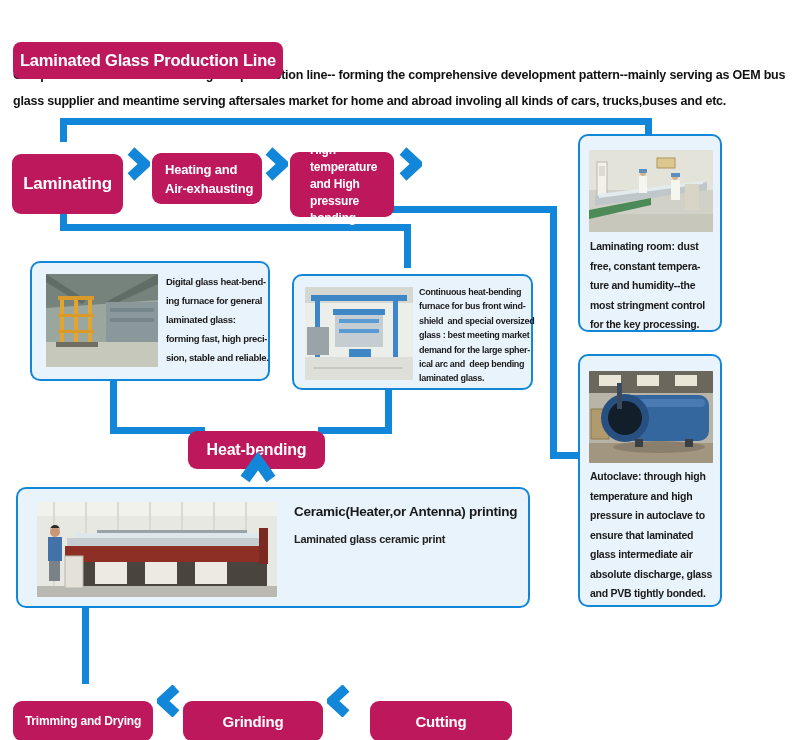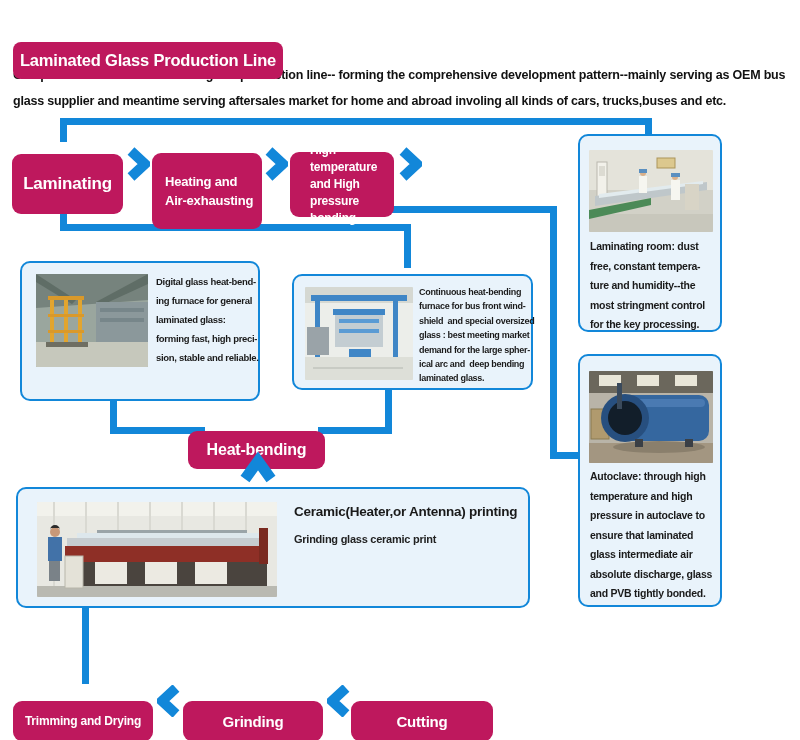--- a/index.html
+++ b/index.html
@@ -54,21 +54,21 @@
 glass supplier and meantime serving aftersales market for home and abroad involing all kinds of cars, trucks,buses and etc.</div>
 
   <div class="box" style="left:12px;top:134px;width:111px;height:60px;font-size:17px;">Laminating</div>
 
   <div class="chev" style="left:126px;top:147px;">
     <svg width="24" height="34" viewBox="0 0 24 34">
         <polyline points="5,4 19,17 5,30" fill="none" stroke="#1287d9" stroke-width="10"></polyline>
       </svg>
   </div>
 
-  <div class="box leftal preline" style="left:152px;top:133px;width:110px;height:76px;font-size:13px;line-height:19px;">Heating and
+  <div class="box leftal preline" style="left:152px;top:133px;width:110px;height:51px;font-size:13px;line-height:19px;">Heating and
 Air-exhausting</div>
 
   <div class="chev" style="left:264px;top:147px;">
     <svg width="24" height="34" viewBox="0 0 24 34">
         <polyline points="5,4 19,17 5,30" fill="none" stroke="#1287d9" stroke-width="10"></polyline>
       </svg>
   </div>
 
   <div class="box leftal preline" style="left:290px;top:132px;width:104px;height:65px;font-size:12px;line-height:17px;padding-left:20px;">High temperature
 and High pressure
@@ -131,21 +131,21 @@
     </div>
     <div class="cardtext pre" style="left:10px;top:111px;font-size:10.5px;line-height:19.5px;">Autoclave: through high
 temperature and high
 pressure in autoclave to
 ensure that laminated
 glass intermediate air
 absolute discharge, glass
 and PVB tightly bonded.</div>
   </div>
 
-  <div class="card" style="left:20px;top:261px;width:240px;height:140px;">
+  <div class="card" style="left:30px;top:261px;width:240px;height:120px;">
     <div class="photo" style="left:14px;top:11px;width:112px;height:93px;">
       <svg width="112" height="93" viewBox="0 0 112 93">
         <rect width="112" height="93" fill="#9aa69e"></rect>
         <polygon points="0,0 112,0 112,26 0,34" fill="#76837d"></polygon>
         <polygon points="0,0 40,26 36,30 0,8" fill="#5f6d66"></polygon>
         <polygon points="112,0 60,28 64,32 112,10" fill="#5f6d66"></polygon>
         <rect x="60" y="28" width="52" height="42" fill="#8b989b"></rect>
         <rect x="64" y="34" width="44" height="4" fill="#77868a"></rect>
         <rect x="64" y="44" width="44" height="4" fill="#77868a"></rect>
         <rect y="68" width="112" height="25" fill="#c6c8bc"></rect>
@@ -226,30 +226,30 @@
         <rect x="222" y="26" width="9" height="36" fill="#7a2a20"></rect>
         <rect x="60" y="28" width="150" height="3" fill="#9aa4a8"></rect>
         <circle cx="18" cy="30" r="5" fill="#c89878"></circle>
         <path d="M13 28 a5 5 0 0 1 10 0 l0 -2 -10 0 z" fill="#2a2a2a"></path>
         <rect x="11" y="35" width="14" height="24" fill="#4272a8"></rect>
         <rect x="12" y="59" width="11" height="20" fill="#7a8288"></rect>
         <rect x="28" y="54" width="18" height="32" fill="#e4e2d8" stroke="#b8b6aa"></rect>
       </svg>
     </div>
     <div class="cardtext" id="ceramic-title">Ceramic(Heater,or Antenna) printing</div>
-    <div class="cardtext" id="ceramic-sub">Grinding glass ceramic print</div>
+    <div class="cardtext" id="ceramic-sub">Laminated glass ceramic print</div>
   </div>
 
   <div class="box" style="left:13px;top:681px;width:140px;height:40px;font-size:12px;">Trimming and Drying</div>
   <div class="chev" style="left:157px;top:685px;">
     <svg width="24" height="32" viewBox="0 0 24 32">
         <polyline points="19,3 5,16 19,29" fill="none" stroke="#1287d9" stroke-width="10"></polyline>
       </svg>
   </div>
   <div class="box" style="left:183px;top:681px;width:140px;height:40px;font-size:15px;">Grinding</div>
   <div class="chev" style="left:327px;top:685px;">
     <svg width="24" height="32" viewBox="0 0 24 32">
         <polyline points="19,3 5,16 19,29" fill="none" stroke="#1287d9" stroke-width="10"></polyline>
       </svg>
   </div>
-  <div class="box" style="left:351px;top:681px;width:142px;height:40px;font-size:15px;text-align:right;">Cutting</div>
+  <div class="box" style="left:370px;top:681px;width:142px;height:40px;font-size:15px;text-align:right;">Cutting</div>
 
 </div>
 
 </body></html>

